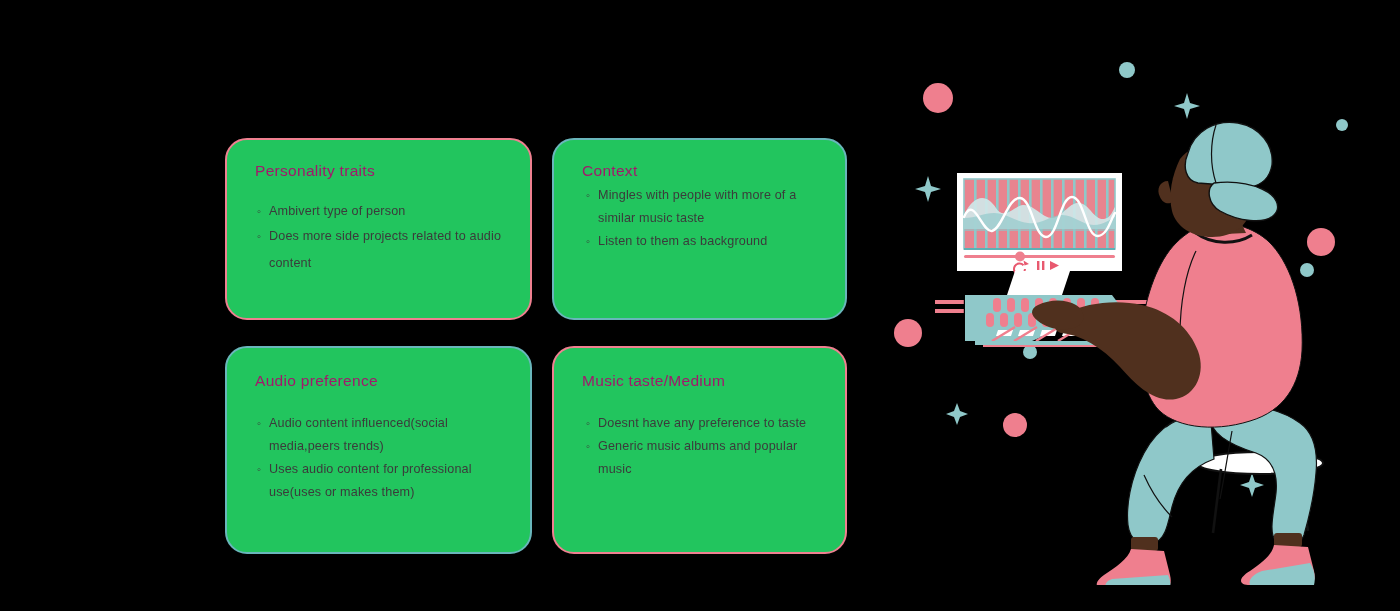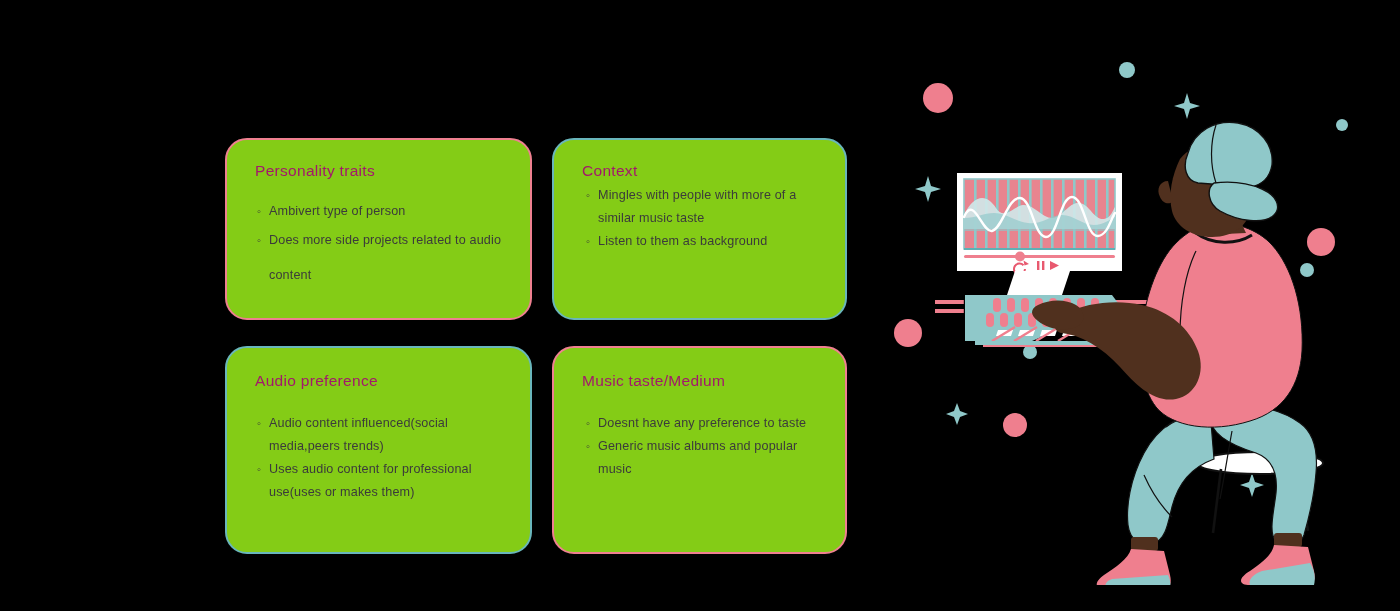--- a/index.html
+++ b/index.html
@@ -27,21 +27,21 @@
     color: #8e1a63;
     white-space: nowrap;
   }
 
   
   .card {
     position: absolute;
     box-sizing: border-box;
     border-radius: 22px;
     border: 2px solid #ef8090;
-    background: #84cc16;
+    background: #22c55e;
   }
   .card.teal { border-color: #69b6bb; }
   .card.pink { border-color: #ef8090; }
 
   .card-title {
     position: absolute;
     left: 28px;
     font-size: 15.5px;
     color: #a3186c;
     letter-spacing: 0.3px;
@@ -64,21 +64,21 @@
     letter-spacing: 0.15px;
   }
   .card-list li::before {
     content: "\25E6";
     position: absolute;
     left: 0;
     top: 0;
     color: #3b3b3b;
     font-size: 11px;
   }
-  .card-list li.loose { line-height: 35px; }
+  .card-list li.loose { line-height: 27px; }
 
   #card-personality { left: 225px; top: 138px; width: 307px; height: 182px; }
   #card-personality .card-title { top: 22px; }
   #card-personality .card-list  { top: 52px; }
 
   #card-context { left: 552px; top: 138px; width: 295px; height: 182px; }
   #card-context .card-title { top: 22px; }
   #card-context .card-list  { top: 36px; left: 24px; }
 
   #card-audio { left: 225px; top: 346px; width: 307px; height: 208px; }

